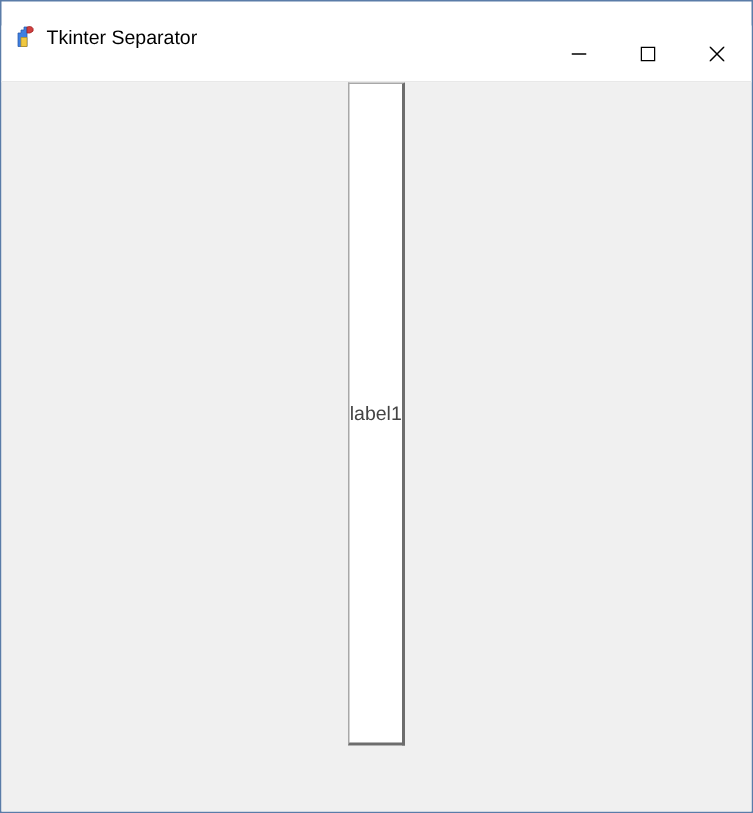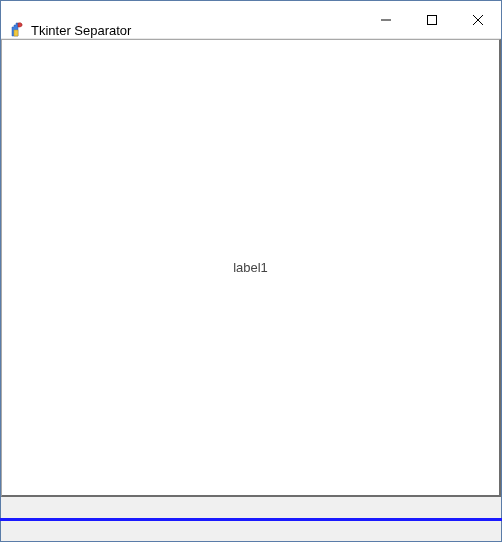--- a/index.html
+++ b/index.html
@@ -16,23 +16,24 @@
       height: 542px;
       border: 1px solid #5a7ca8;
       background: #ffffff;
       display: flex;
       flex-direction: column;
     }
     .titlebar {
       height: 38px;
       background: #ffffff;
       display: flex;
-      align-items: flex-end;
+      align-items: flex-start;
       padding-left: 8px;
       border-bottom: 1px solid #e8e8e8;
+      margin-top: 16px;
     }
     .titlebar-icon {
       width: 16px;
       height: 16px;
       margin-right: 6px;
       flex-shrink: 0;
     }
     .titlebar-title {
       font-size: 13px;
       color: #000000;
@@ -53,20 +54,21 @@
       font-family: inherit;
     }
     .tb-btn svg {
       display: block;
     }
     .client-area {
       flex: 1;
       background: #f0f0f0;
       display: flex;
       flex-direction: column;
+      align-items: center;
     }
     .label-panel {
       background: #ffffff;
       flex: 1;
       display: flex;
       align-items: center;
       justify-content: center;
       border-top: 1px solid #a8a8a8;
       border-left: 1px solid #a8a8a8;
       border-right: 2px solid #6d6d6d;

